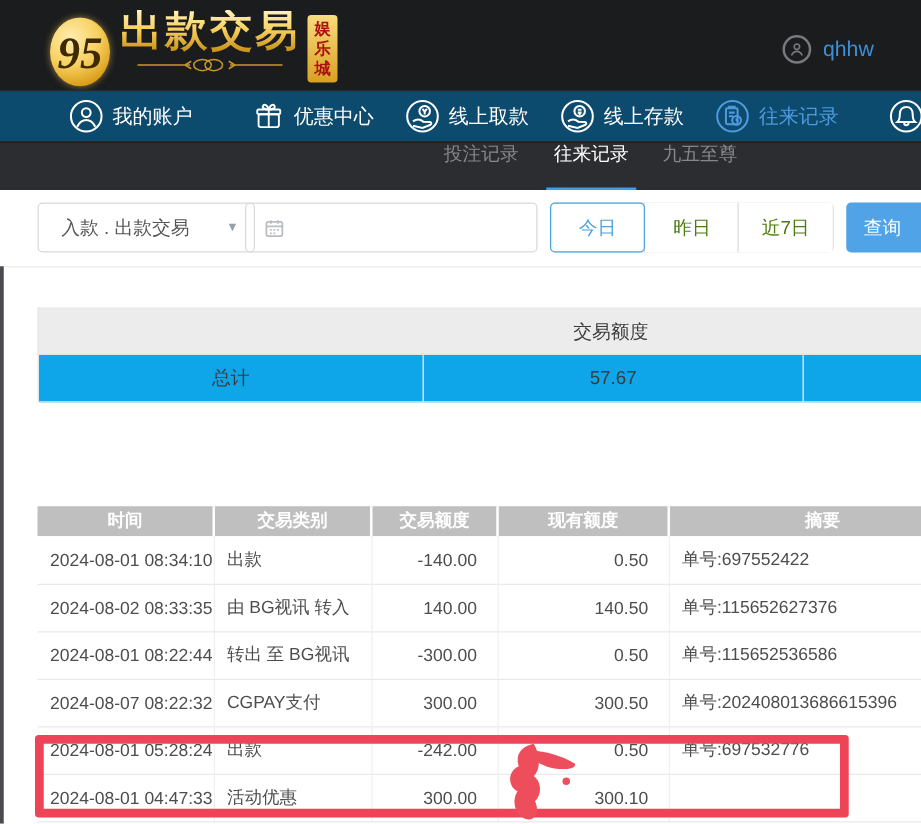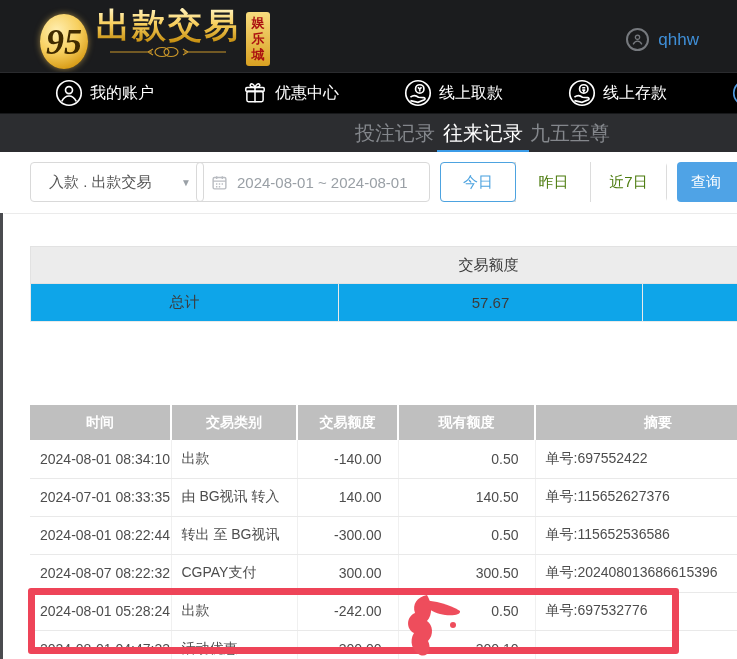--- a/index.html
+++ b/index.html
@@ -22,31 +22,31 @@
   .flourish { margin-top:2px; }
   .logo-sub-box { margin-left:6px; margin-top:4px; width:24px; padding:3px 2px; border-radius:3px;
                   background:linear-gradient(180deg,#f8dc7e,#d9a categorical) ; background:linear-gradient(180deg,#f8dc7e,#d9a122);
                   display:flex; flex-direction:column; align-items:center; }
   .logo-sub-box span { color:#ab1111; font-weight:bold; font-size:13px; line-height:16px; }
   .user-area { position:absolute; right:-14px; top:28px; display:flex; align-items:center; }
   .user-circle { width:23px; height:23px; border:2px solid #76797e; border-radius:50%; display:flex; align-items:center; justify-content:center; }
   .user-name { margin-left:9px; margin-right:52px; color:#3f8fd8; font-size:17px; }
 
   
-  .navbar { position:absolute; left:0; top:72px; width:737px; height:41px; background:#000000;
-            display:flex; align-items:center; border-top:1px solid #2a2b2e;gap:40px; }
+  .navbar { position:absolute; left:0; top:72px; width:737px; height:41px; background:#0c4a6e;
+            display:flex; align-items:center; border-top:1px solid #2a2b2e; }
   .nav-item { display:flex; align-items:center; color:#fff; font-size:16px; cursor:pointer; white-space:nowrap; }
   .nav-item .nav-icon { display:flex; align-items:center; justify-content:center; margin-right:7px; }
   .nav-item.active { color:#4f99dd; }
   .nav-item.active svg { stroke:#4f99dd; }
   .nav-icon svg { stroke:#fff; fill:none; stroke-width:1.4; }
 
   
   .subtabs { position:absolute; left:0; top:113px; width:737px; height:39px; background:#2c2d30; border-top:1px solid #17181a; }
-  .tab { position:absolute; top:0; height:39px; display:flex; align-items:center; font-size:20px; color:#84878c; cursor:pointer; }
+  .tab { position:absolute; top:0; height:39px; display:flex; align-items:flex-start; font-size:15px; color:#84878c; cursor:pointer; }
   .tab.active { color:#fff; }
   .tab .underline { position:absolute; left:-6px; right:-6px; bottom:0; height:3px; background:#3b9ce8; display:none; }
   .tab.active .underline { display:block; }
 
   
   .edge-strip { position:absolute; left:0; top:152px; width:3px; height:507px; background:#4a4b4f; }
 
   
   .filters { position:absolute; left:0; top:152px; width:737px; height:61px; background:#fff; }
   .select-box { position:absolute; left:30px; top:10px; width:174px; height:40px; border:1px solid #d9d9d9; border-radius:4px;
@@ -66,21 +66,21 @@
 
   
   .summary-table { position:absolute; left:30px; top:246px; width:916px; border-collapse:collapse; table-layout:fixed;
                    font-size:15px; color:#3c3c3c; }
   .summary-table th { height:37px; background:#ececec; font-weight:normal; text-align:center; border:1px solid #e2e2e2; }
   .summary-table td { height:38px; background:#0ea5e9; text-align:center; border:1px solid #eaeaea; }
 
   
   .tx-table { position:absolute; left:30px; top:405px; width:750px; border-collapse:collapse; table-layout:fixed;
               font-size:14px; color:#4d4d4d; }
-  .tx-table thead th { height:35px; background:#bfbfbf; color:#fff; font-weight:bold; font-size:14px; text-align:center;
+  .tx-table thead th { height:24px; background:#bfbfbf; color:#fff; font-weight:bold; font-size:14px; text-align:center;
                        border-right:2px solid #fff; }
   .tx-table thead th:last-child { border-right:none; }
   .tx-table tbody td { height:38px; border-bottom:1px solid #e9e9e9; border-right:1px solid #f0f0f0; background:#fff; }
   .tx-table tbody td:last-child { border-right:none; }
   .cell-left  { text-align:left;  padding-left:10px; }
   .cell-right { text-align:right; padding-right:16px; }
 
   
   .anno-box { position:absolute; left:28px; top:588px; width:651px; height:66px; border:7px solid #ee4458; border-radius:3px;
               pointer-events:none; z-index:5; }
@@ -209,21 +209,20 @@
     <div class="select-box">
       <span>入款 . 出款交易</span>
       <span class="select-caret">▼</span>
     </div>
     <div class="date-box">
       <svg width="17" height="17" viewBox="0 0 24 24" fill="none" stroke="#b9bcc1" stroke-width="2">
         <rect x="3" y="5" width="18" height="16" rx="2"></rect>
           <path d="M3 10h18M8 3v4M16 3v4"></path>
           <path d="M7 14h2M11 14h2M15 14h2M7 18h2M11 18h2"></path>
       </svg>
-      <span>2024-08-01 ~ 2024-08-01</span>
     </div>
     <div class="range-group">
         <div class="range-btn active">今日</div>
         <div class="range-btn">昨日</div>
         <div class="range-btn">近7日</div>
       </div>
     <button class="search-btn">查询</button>
     <div class="filter-sep"></div>
   </div>
 
@@ -266,21 +265,21 @@
       </thead>
     <tbody>
         <tr>
           <td class="cell-left">2024-08-01 08:34:10</td>
           <td class="cell-left">出款</td>
           <td class="cell-right">-140.00</td>
           <td class="cell-right">0.50</td>
           <td class="cell-left">单号:697552422</td>
         </tr>
         <tr>
-          <td class="cell-left">2024-07-01 08:33:35</td>
+          <td class="cell-left">2024-08-02 08:33:35</td>
           <td class="cell-left">由 BG视讯 转入</td>
           <td class="cell-right">140.00</td>
           <td class="cell-right">140.50</td>
           <td class="cell-left">单号:115652627376</td>
         </tr>
         <tr>
           <td class="cell-left">2024-08-01 08:22:44</td>
           <td class="cell-left">转出 至 BG视讯</td>
           <td class="cell-right">-300.00</td>
           <td class="cell-right">0.50</td>

